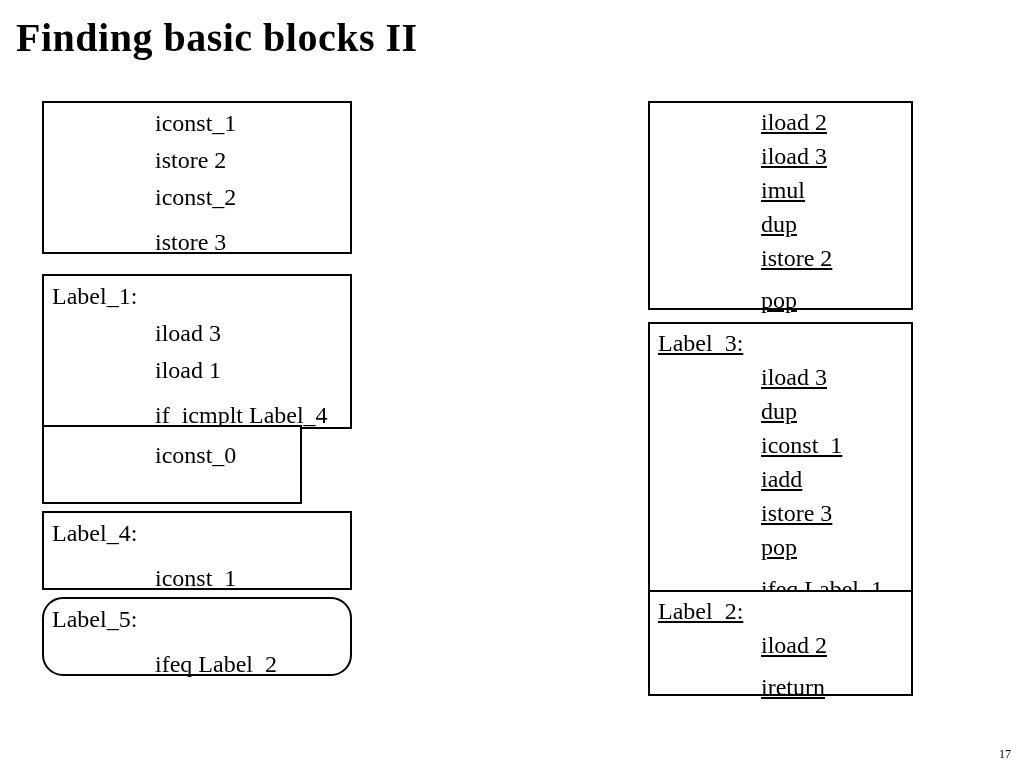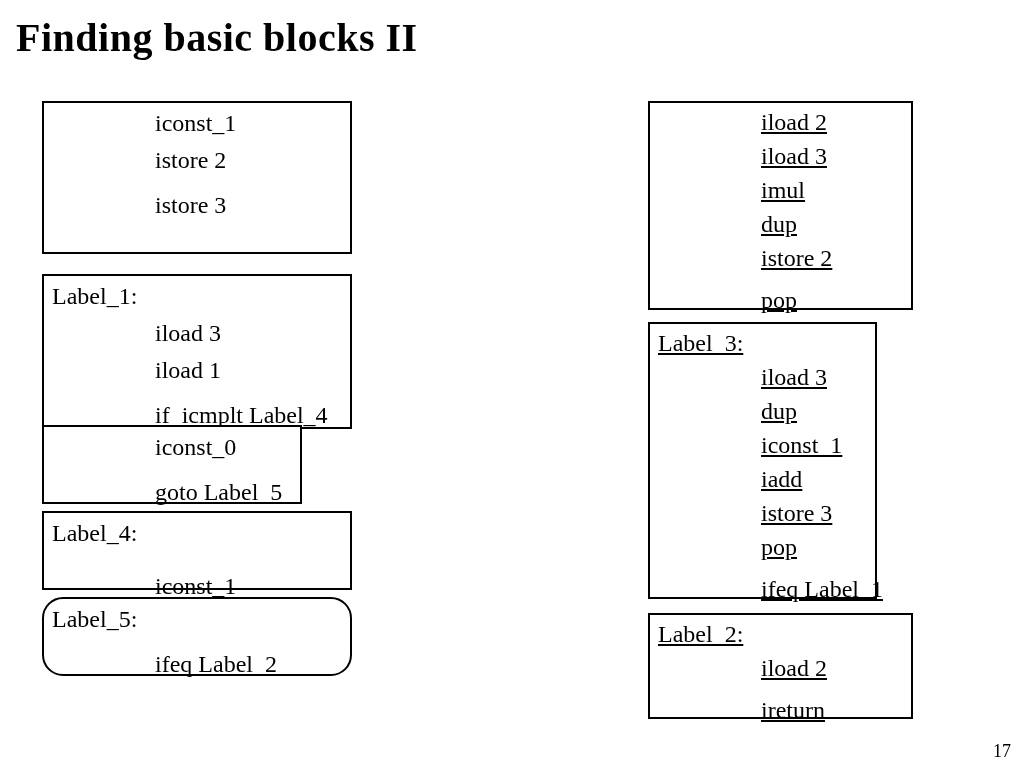--- a/index.html
+++ b/index.html
@@ -36,54 +36,54 @@
     white-space: pre;
   }
   .rcol .line { line-height: 34px; text-decoration: underline; }
   .ins { padding-left: 103px; }
   .lbl { padding-left: 0; }
   .block .line:last-child { margin-top: 8px; }
   
   #blk-l1 { left: 42px;  top: 101px; width: 310px; height: 153px; }
   #blk-l2 { left: 42px;  top: 274px; width: 310px; height: 155px; }
   #blk-l3 { left: 42px;  top: 425px; width: 260px; height: 79px;  }
-  #blk-l4 { left: 42px;  top: 511px; width: 310px; height: 79px; gap: 8px;  }
+  #blk-l4 { left: 42px;  top: 511px; width: 310px; height: 79px;  }
   #blk-l5 { left: 42px;  top: 597px; width: 310px; height: 79px; border-radius: 21px;  }
   #blk-r1 { left: 648px; top: 101px; width: 265px; height: 209px; }
-  #blk-r2 { left: 648px; top: 322px; width: 229px; height: 277px; }
-  #blk-r3 { left: 648px; top: 613px; width: 265px; height: 106px; }
+  #blk-r2 { left: 648px; top: 322px; width: 265px; height: 277px; }
+  #blk-r3 { left: 648px; top: 590px; width: 265px; height: 106px; }
   .page-number {
     position: absolute;
     right: 13px; bottom: 6px;
-    font-size: 18px;
+    font-size: 12px;
   }
 </style>
 </head>
 <body>
 
 <div class="slide">
 
   <div class="slide-title">Finding basic blocks II</div>
 
   <div class="block" id="blk-l1">
     <div class="line ins">iconst_1</div>
     <div class="line ins">istore 2</div>
+    <div class="line ins">iconst_2</div>
     <div class="line ins">istore 3</div>
   </div>
 
   <div class="block" id="blk-l2">
     <div class="line lbl">Label_1:</div>
     <div class="line ins">iload 3</div>
     <div class="line ins">iload 1</div>
     <div class="line ins">if_icmplt Label_4</div>
   </div>
 
   <div class="block" id="blk-l3">
     <div class="line ins">iconst_0</div>
-    <div class="line ins">goto Label_5</div>
   </div>
 
   <div class="block" id="blk-l4">
     <div class="line lbl">Label_4:</div>
     <div class="line ins">iconst_1</div>
   </div>
 
   <div class="block" id="blk-l5">
     <div class="line lbl">Label_5:</div>
     <div class="line ins">ifeq Label_2</div>

